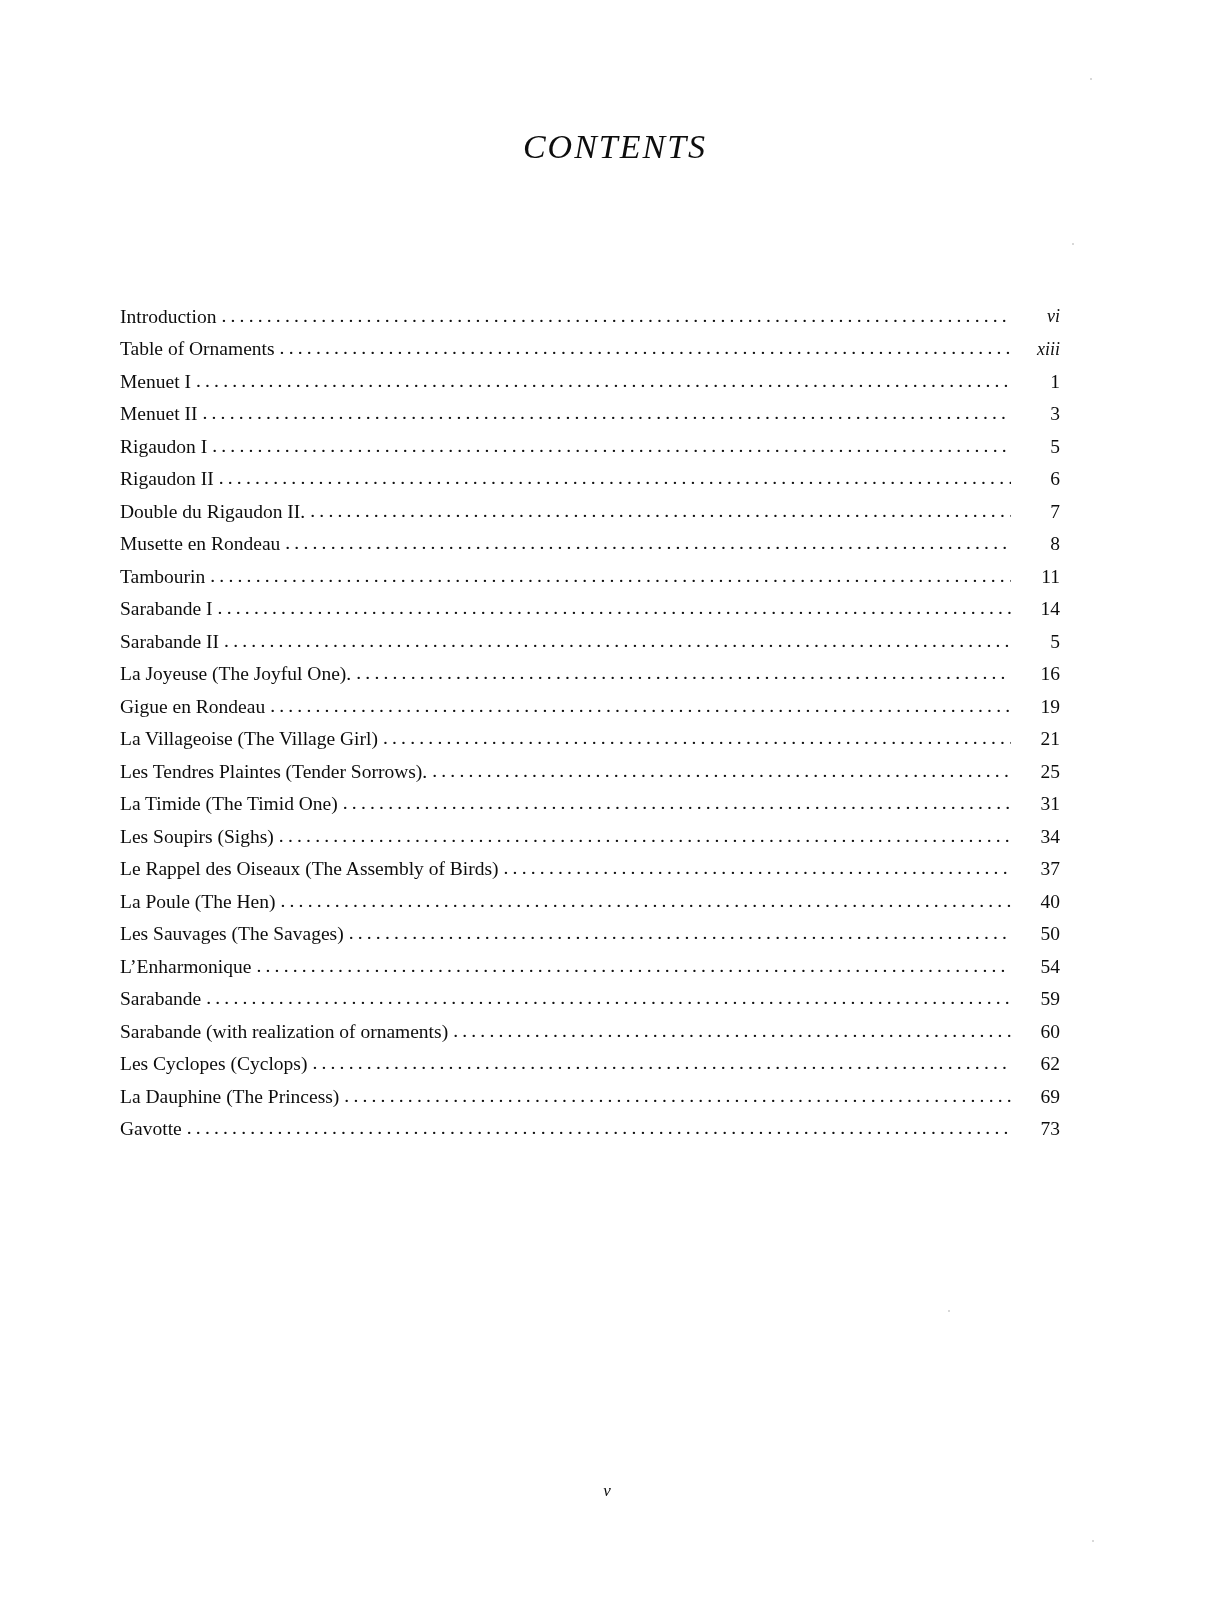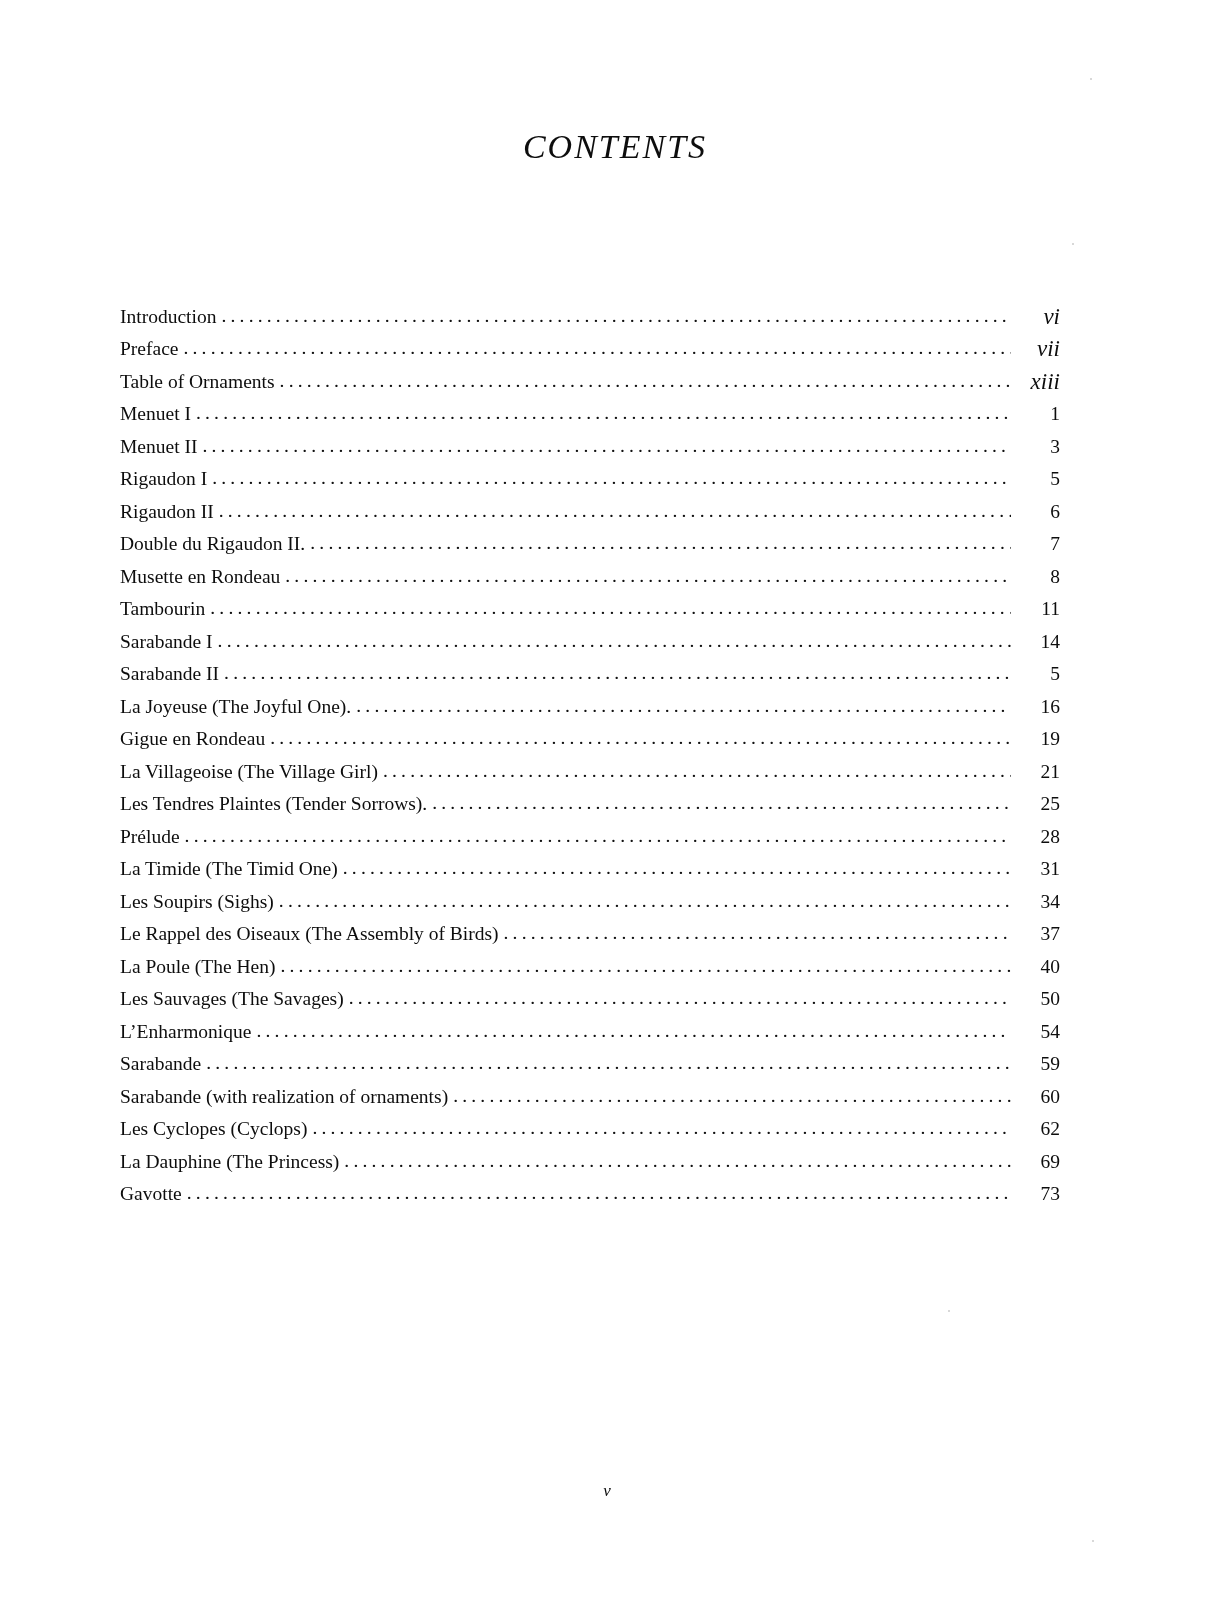--- a/index.html
+++ b/index.html
@@ -60,21 +60,21 @@
     display: block;
     white-space: nowrap;
   }
   .toc-page {
     flex: 0 0 46px;
     text-align: right;
     font-size: 19.5px;
   }
   .toc-page.roman {
     font-style: italic;
-    font-size: 23px;
+    font-size: 18px;
   }
   .folio {
     position: absolute;
     bottom: 118px;
     left: 0;
     width: 100%;
     text-align: center;
     font-style: italic;
     font-size: 17px;
   }
@@ -98,25 +98,20 @@
 
   <div class="page-title">CONTENTS</div>
 
   <div class="toc" id="toc-list">
       <div class="toc-row">
         <span class="toc-label">Introduction</span>
         <span class="leader"></span>
         <span class="toc-page roman">vi</span>
       </div>
       <div class="toc-row">
-        <span class="toc-label">Preface</span>
-        <span class="leader"></span>
-        <span class="toc-page roman">vii</span>
-      </div>
-      <div class="toc-row">
         <span class="toc-label">Table of Ornaments</span>
         <span class="leader"></span>
         <span class="toc-page roman">xiii</span>
       </div>
       <div class="toc-row">
         <span class="toc-label">Menuet I</span>
         <span class="leader"></span>
         <span class="toc-page">1</span>
       </div>
       <div class="toc-row">
@@ -171,25 +166,20 @@
       </div>
       <div class="toc-row">
         <span class="toc-label">La Villageoise (The Village Girl)</span>
         <span class="leader"></span>
         <span class="toc-page">21</span>
       </div>
       <div class="toc-row">
         <span class="toc-label">Les Tendres Plaintes (Tender Sorrows).</span>
         <span class="leader"></span>
         <span class="toc-page">25</span>
-      </div>
-      <div class="toc-row">
-        <span class="toc-label">Prélude</span>
-        <span class="leader"></span>
-        <span class="toc-page">28</span>
       </div>
       <div class="toc-row">
         <span class="toc-label">La Timide  (The Timid One)</span>
         <span class="leader"></span>
         <span class="toc-page">31</span>
       </div>
       <div class="toc-row">
         <span class="toc-label">Les Soupirs  (Sighs)</span>
         <span class="leader"></span>
         <span class="toc-page">34</span>

